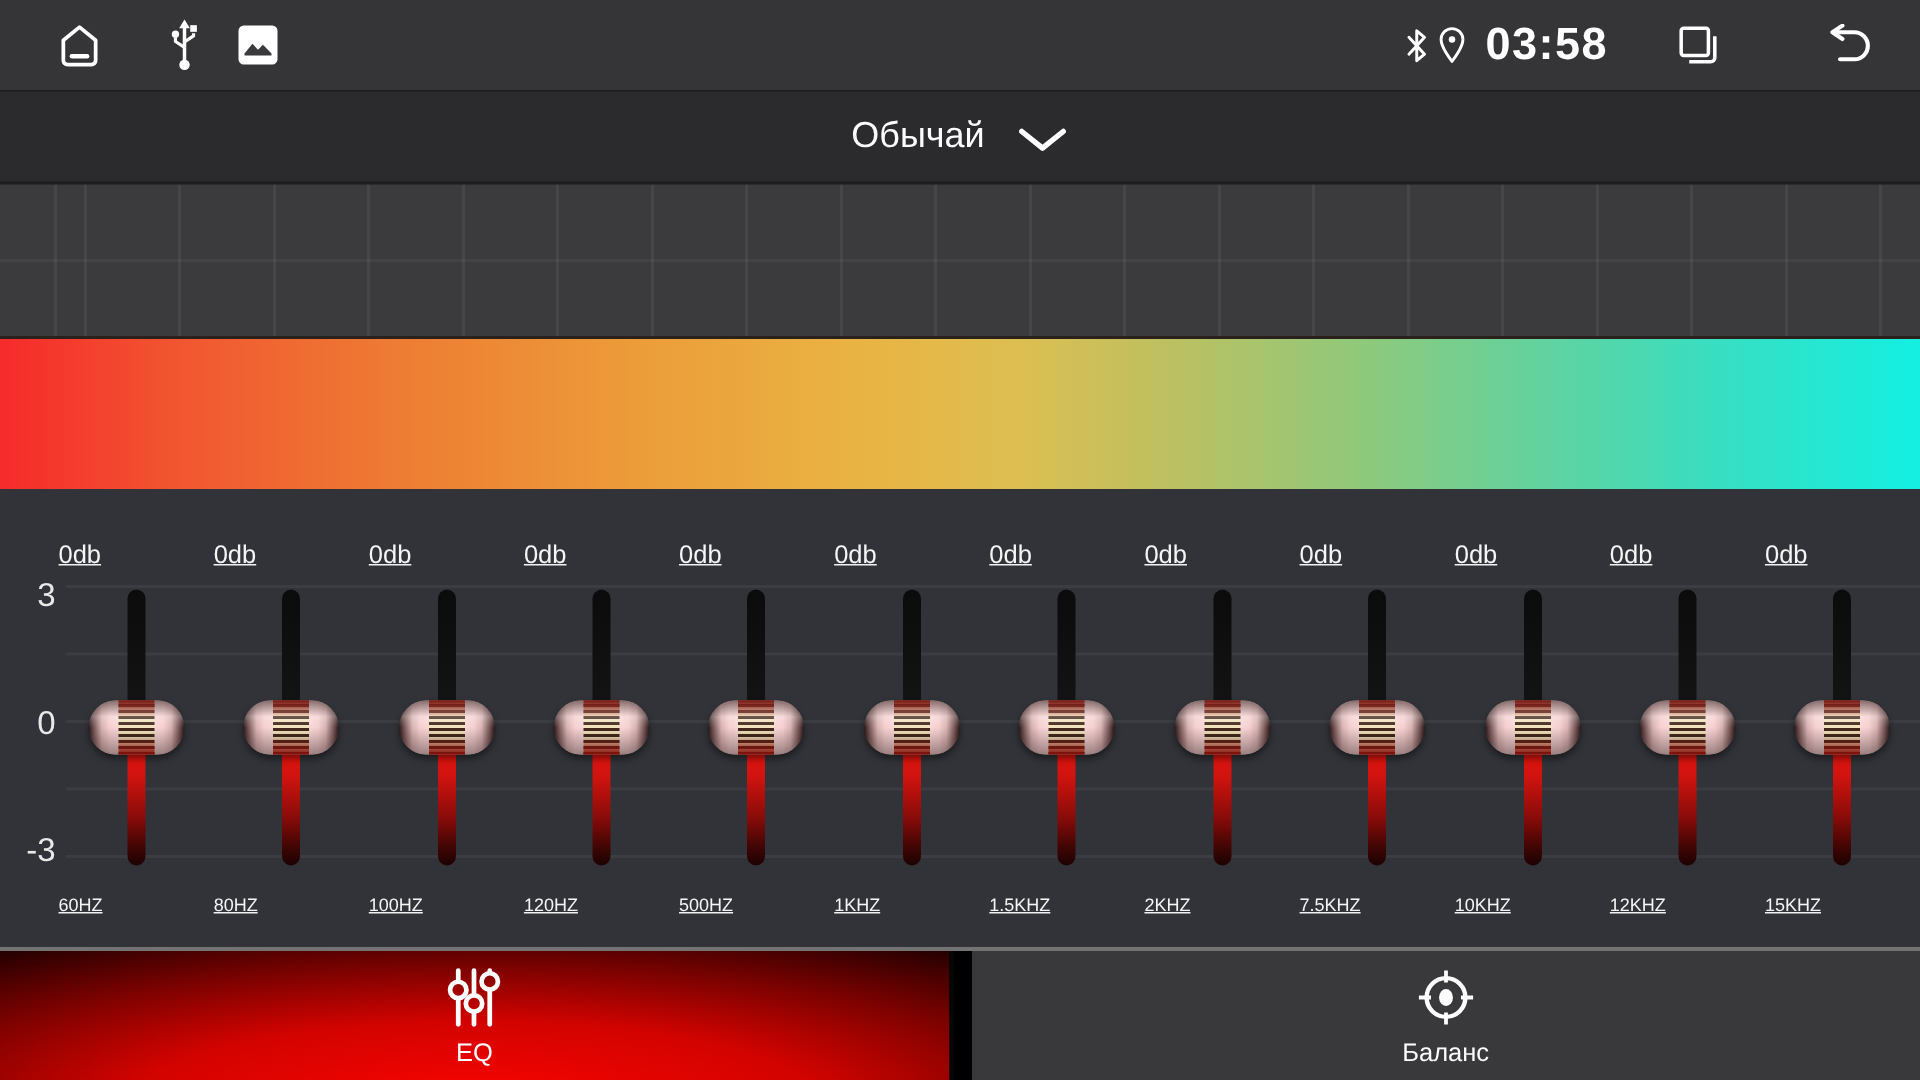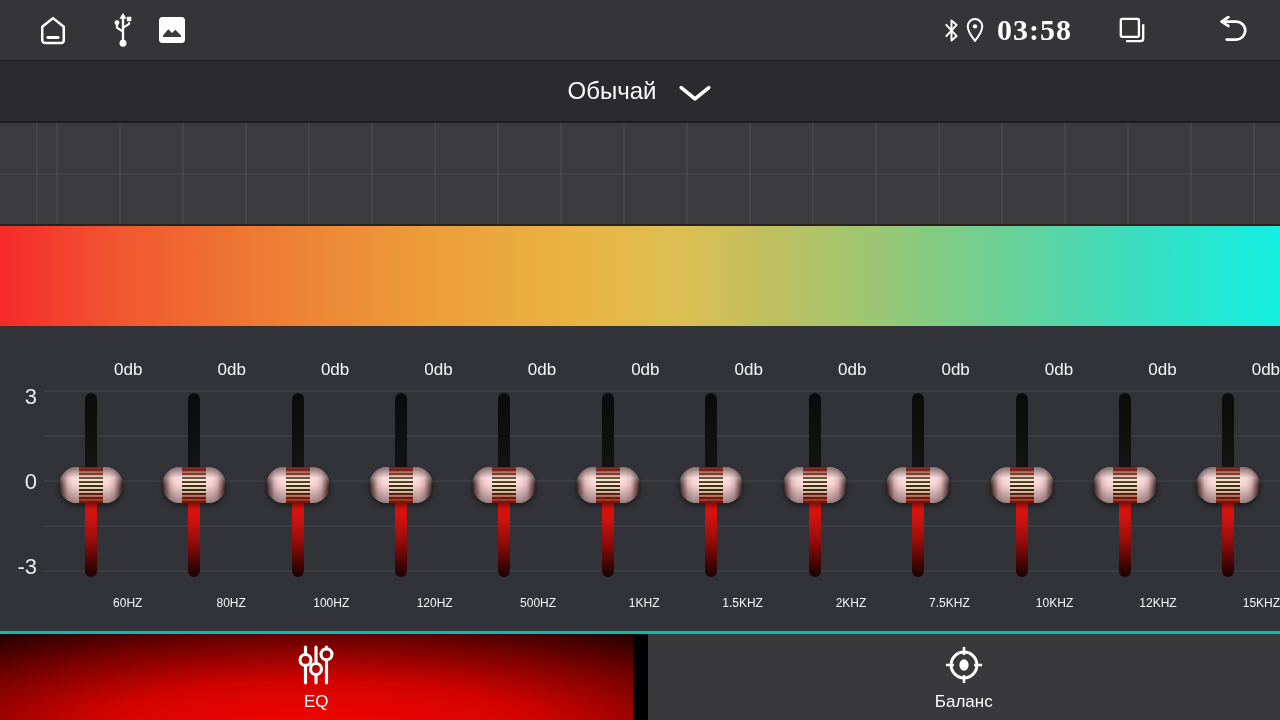--- a/index.html
+++ b/index.html
@@ -9,21 +9,21 @@
 
   
   .status-bar{height:60px;background:#353538;display:flex;align-items:center;}
   .sb-left{display:flex;align-items:center;}
   .sb-right{display:flex;align-items:center;margin-left:auto;padding-right:30px;}
   .sb-icon{display:flex;align-items:center;justify-content:center;}
   .icon-home{margin-left:36px;}
   .icon-usb{margin-left:42px;}
   .icon-gallery{margin-left:24px;}
   .icon-location{margin-left:5px;}
-  .sb-time{font-size:30px;font-weight:bold;letter-spacing:1px;margin-left:12px;color:#fff;font-family:Liberation Serif, serif;}
+  .sb-time{font-size:30px;font-weight:bold;letter-spacing:1px;margin-left:12px;color:#fff;}
   .icon-recents{margin-left:44px;}
   .icon-back{margin-left:66px;}
 
   
   .preset-bar{height:60px;background:#2b2b2e;border-top:1px solid #1c1c1c;
               display:flex;align-items:center;justify-content:center;cursor:pointer;}
   .preset-label{font-size:24px;font-weight:500;color:#fbfbfb;}
   .preset-chevron{margin-left:22px;margin-top:4px;}
 
   
@@ -37,21 +37,21 @@
   .spectrum{height:102px;border-top:2px solid #2b211c;box-sizing:border-box;
     background:linear-gradient(90deg,#f62a2b 0%,#f15530 9%,#ee7a33 20%,#ec9c39 33%,
       #e9b443 45%,#ddbe51 53%,#bcc061 61%,#8fc97b 71%,#63d29d 80%,#39dec0 89%,#14efe2 100%);}
 
   
   .eq-panel{height:305px;background:#313338;position:relative;}
   .hline{position:absolute;left:44px;right:0;height:2px;background:rgba(255,255,255,.05);}
   .axis-label{position:absolute;left:0;width:37px;text-align:right;font-size:22px;
               color:#e9e9e9;line-height:24px;}
   .sliders{position:absolute;left:39px;right:0;top:0;bottom:0;display:flex;}
-  .band{flex:1;display:flex;flex-direction:column;align-items:flex-end;}
+  .band{flex:1;display:flex;flex-direction:column;align-items:flex-start;text-decoration:underline;}
   .band-value{height:60px;display:flex;align-items:flex-end;justify-content:center;
               padding-bottom:6px;box-sizing:border-box;font-size:17px;color:#f5f5f5;}
   .band-slider{height:192px;position:relative;width:100%;}
   .track{position:absolute;left:50%;top:7px;transform:translateX(-50%);width:12px;height:184px;
     border-radius:7px;cursor:pointer;
     background:linear-gradient(180deg,#0b0b0b 0%,#131313 40%,#1a1414 48%,
       #b01410 52%,#e8150f 56%,#cf130f 68%,#8c0c09 82%,#3c0504 94%,#1c0202 100%);}
   .thumb{position:absolute;left:50%;margin-left:-32px;width:64px;height:36px;border-radius:18px;
     cursor:grab;box-shadow:0 3px 5px rgba(0,0,0,.45);
     background:linear-gradient(90deg,#241616 0%,#6e4e4e 5%,#d9b3b3 14%,#f6cfcf 22%,
@@ -61,21 +61,21 @@
       linear-gradient(180deg,rgba(215,25,15,.9) 0%,rgba(215,25,15,0) 32%,
         rgba(215,25,15,0) 68%,rgba(215,25,15,.9) 100%),
       repeating-linear-gradient(180deg,#f2e2bd 0 2px,#43291b 2px 4px);}
   .thumb::after{content:'';position:absolute;inset:0;border-radius:18px;
     background:linear-gradient(180deg,rgba(20,5,5,.5) 0%,rgba(255,255,255,.22) 30%,
       rgba(255,255,255,0) 50%,rgba(20,5,5,.4) 100%);}
   .band-freq{height:53px;display:flex;align-items:center;justify-content:center;
              padding-bottom:4px;box-sizing:border-box;font-size:12px;color:#f5f5f5;}
 
   
-  .tab-bar{height:90px;display:flex;border-top:3px solid #14b8a6;box-sizing:border-box;}
+  .tab-bar{height:90px;display:flex;border-top:3px solid #737373;box-sizing:border-box;}
   .tab{flex:1;display:flex;flex-direction:column;align-items:center;justify-content:center;
        cursor:pointer;}
   .tab-eq{background:#000;border-right:3px solid #060606;box-sizing:border-box;
     background-image:radial-gradient(95% 160% at 50% 115%,#fa0400 0%,#d20300 38%,
       #7c0200 64%,#190000 92%,#000 100%);}
   .tab-balance{background:#39393b;margin-left:12px;}
   .tab-label{font-size:17px;color:#fbfbfb;margin-top:6px;}
 </style>
 </head>
 <body>

